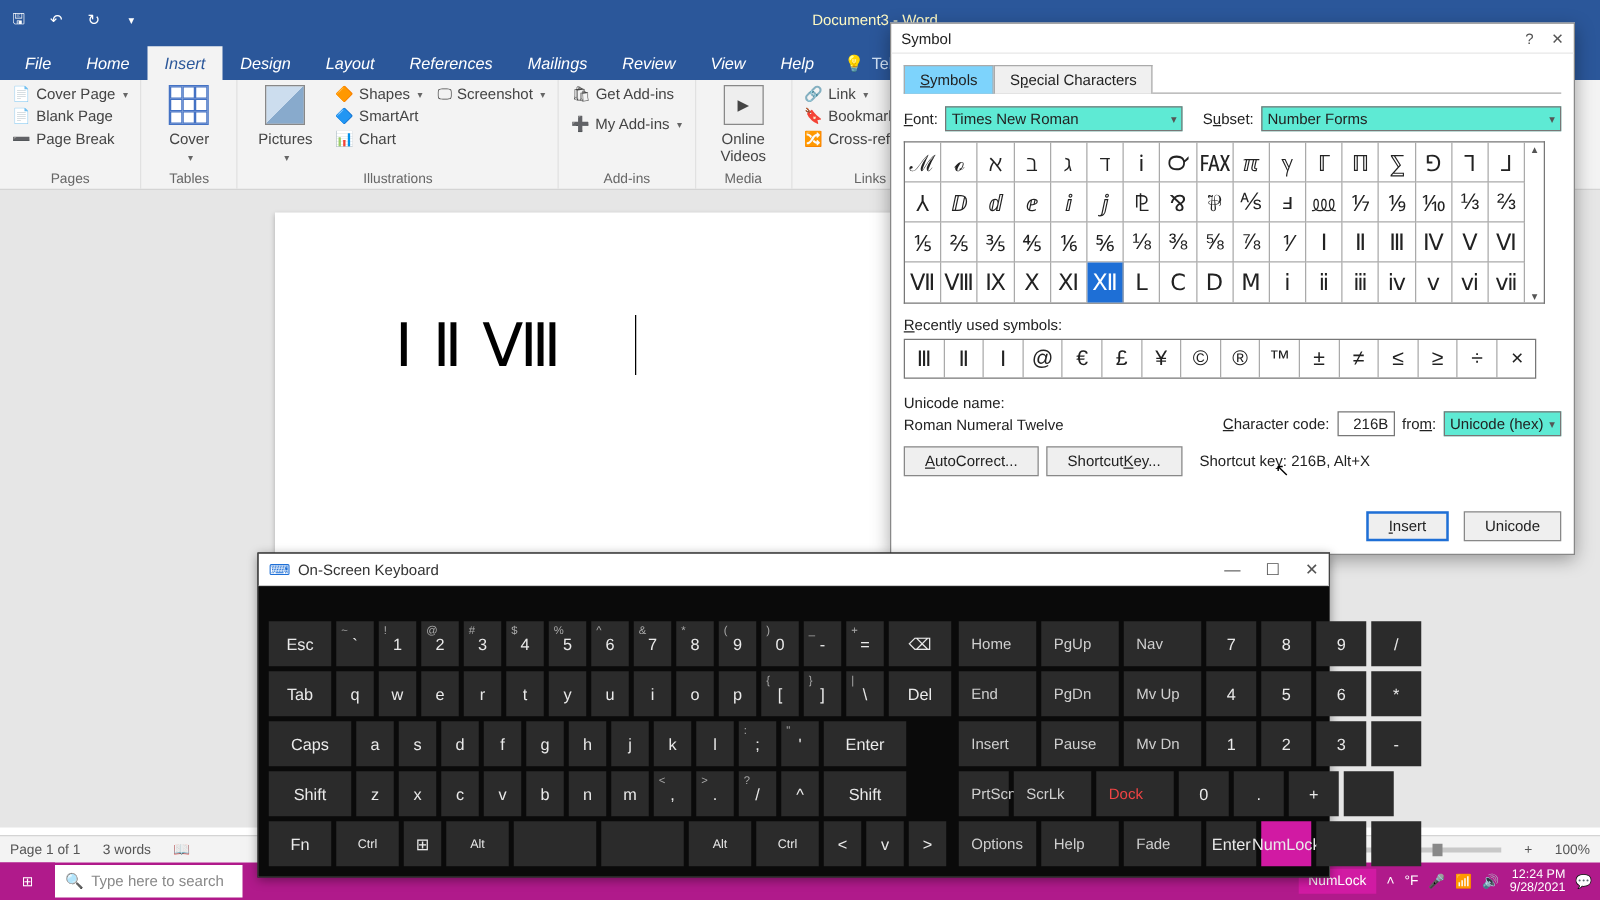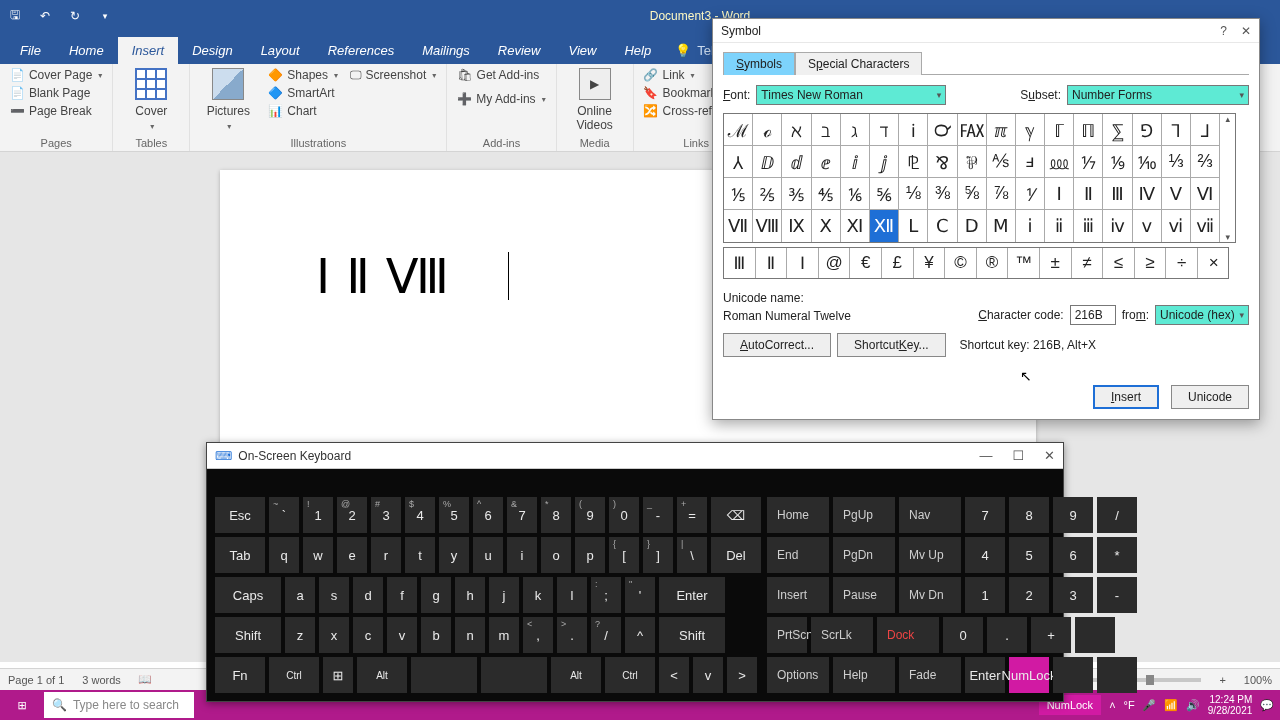--- a/index.html
+++ b/index.html
@@ -65,21 +65,21 @@
   .sym-grid .cell.sel { background: #1e6fd6; color: #fff; }
   .sym-grid .cell.last-row { border-bottom: none; }
   .vscroll { width: 16px; border: 1px solid #777; border-left: none; display: flex; flex-direction: column; align-items: center; justify-content: space-between; font-size: 9px; color: #555; }
   .recent { display: grid; grid-template-columns: repeat(16, 31.6px); grid-auto-rows: 30px; border: 1px solid #777; font-family: "Times New Roman", serif; font-size: 17px; margin-top: 4px; width: 506px; }
   .recent .cell { border-right: 1px solid #aaa; display: flex; align-items: center; justify-content: center; }
   .recent .cell:last-child { border-right: none; }
   .dlg-buttons { display: flex; justify-content: flex-end; gap: 12px; padding: 10px; }
   .btn { border: 1px solid #888; background: #efefef; height: 24px; padding: 0 16px; display: flex; align-items: center; cursor: pointer; }
   .btn.primary { border: 2px solid #1e6fd6; }
   .under { text-decoration: underline; }
-  .txtin { border: 1px solid #777; height: 20px; padding: 0 4px; display: flex; align-items: center; background: #fff; }
+  .txtin { border: 1px solid #777; height: 20px; padding: 0 4px; display: flex; align-items: center; background: #fff; justify-content: flex-end; }
 
   
   .osk { position: absolute; top: 442px; left: 206px; width: 858px; background: #000; border: 1px solid #444; box-shadow: 0 2px 8px rgba(0,0,0,.4); }
   .osk-title { height: 26px; background: #fff; display: flex; align-items: center; padding: 0 8px; font-size: 12px; color: #333; border-bottom: 1px solid #ccc; }
   .osk-title .winctl { margin-left: auto; display: flex; gap: 20px; color: #555; font-size: 13px; }
   .osk-body { padding: 28px 8px 8px 8px; background: #0a0a0a; display: flex; gap: 6px; }
   .osk-main { flex: 1; display: flex; flex-direction: column; gap: 4px; }
   .osk-side { display: flex; flex-direction: column; gap: 4px; }
   .osk-row { display: flex; gap: 4px; }
   .key { background: #2b2b2b; color: #eaeaea; display: flex; align-items: center; justify-content: center; font-size: 13px; height: 36px; cursor: pointer; }
@@ -264,21 +264,21 @@
     <div class="dlg-tab">S<span class="under">p</span>ecial Characters</div>
   </div>
   <div class="dlg-body">
     <div class="row">
       <span><span class="under">F</span>ont:</span>
       <div class="combo" style="width:190px;">
         <span>Times New Roman</span>
           <span class="chev">▾</span>
       </div>
       <span style="margin-left:auto">S<span class="under">u</span>bset:</span>
-      <div class="combo" style="width:182px;">
+      <div class="combo" style="width:240px;">
         <span>Number Forms</span>
           <span class="chev">▾</span>
       </div>
     </div>
 
     <div class="grid-wrap">
       <div class="sym-grid" id="sym-grid">
           <div class="cell">ℳ</div>
           <div class="cell">ℴ</div>
           <div class="cell">ℵ</div>
@@ -347,20 +347,21 @@
           <div class="cell last-row">ⅴ</div>
           <div class="cell last-row">ⅵ</div>
           <div class="cell last-row">ⅶ</div>
         </div>
       <div class="vscroll">
           <span>▴</span>
           <span>▾</span>
         </div>
     </div>
 
+    <div style="margin-top:10px;"><span class="under">R</span>ecently used symbols:</div>
     <div class="recent" id="recent-grid">
         <div class="cell">Ⅲ</div>
         <div class="cell">Ⅱ</div>
         <div class="cell">Ⅰ</div>
         <div class="cell">@</div>
         <div class="cell">€</div>
         <div class="cell">£</div>
         <div class="cell">¥</div>
         <div class="cell">©</div>
         <div class="cell">®</div>

